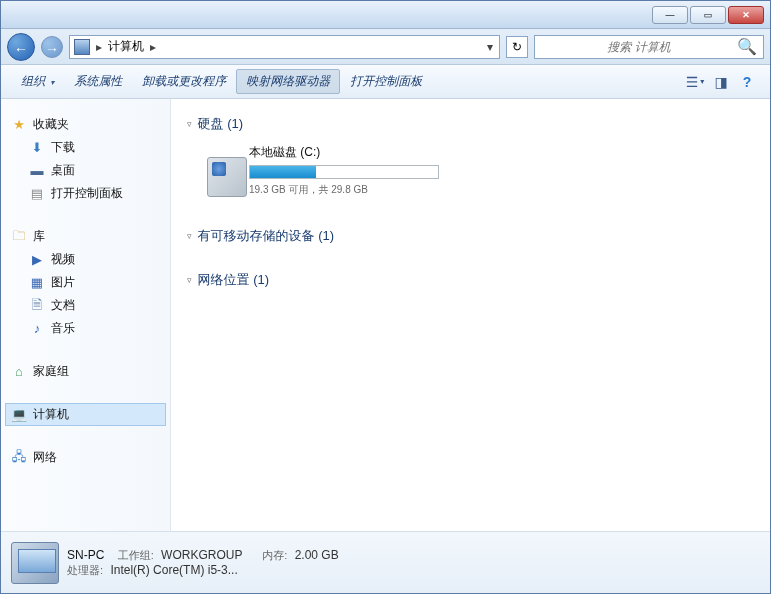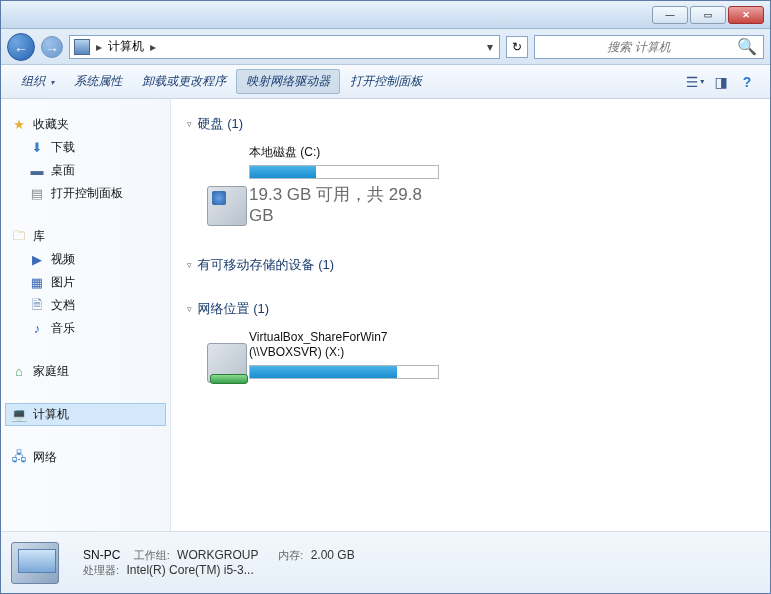--- a/index.html
+++ b/index.html
@@ -64,24 +64,24 @@
 .hdd { background: linear-gradient(135deg, #e0e5eb, #b8c2cc); border: 1px solid #95a0ac; border-radius: 3px; }
 .hdd::before { content:""; position:absolute; left:4px; top:4px; width:14px; height:14px; background: radial-gradient(#6aa0e2,#2a60a8); border-radius:2px; }
 .cdrom { background: linear-gradient(135deg, #e0e5eb, #b8c2cc); border: 1px solid #95a0ac; border-radius: 3px; }
 .cdrom::after { content:""; position:absolute; right:-3px; bottom:-3px; width:18px; height:18px; background: #f0c040; border-radius:50%; border:1px solid #c09020; }
 .netdrv { background: linear-gradient(135deg, #e0e5eb, #b8c2cc); border: 1px solid #95a0ac; border-radius: 3px; }
 .netdrv::after { content:""; position:absolute; left:2px; bottom:-2px; width:36px; height:8px; background: linear-gradient(#8adb90,#3aa048); border-radius:3px; border:1px solid #2a8038; }
 .driveinfo { flex: 1; max-width: 200px; }
 .drivename { font-size: 12px; color: #111; margin-bottom: 4px; line-height: 1.3; }
 .bar { width: 190px; height: 14px; border: 1px solid #b0b8c0; background: #fff; margin-bottom: 4px; position: relative; }
 .barfill { height: 100%; background: linear-gradient(to bottom, #4ab5e8, #1a8dd0); }
-.drivestat { font-size: 17px; color: #6a6a6a; }
-
-
-.details { height: 62px; border-top: 1px solid #d6e0ea; background: linear-gradient(to bottom, #f2f7fc, #e6eff8); display: flex; align-items: center; padding: 20px 10px; gap: 24px; font-size: 12px; }
+.drivestat { font-size: 10px; color: #6a6a6a; }
+
+
+.details { height: 62px; border-top: 1px solid #d6e0ea; background: linear-gradient(to bottom, #f2f7fc, #e6eff8); display: flex; align-items: center; padding: 20px 10px; gap: 8px; font-size: 12px; }
 .details .bigicon { width: 48px; height: 42px; background: linear-gradient(135deg, #d0ddeb, #8aa3c0); border: 1px solid #6a85a5; border-radius: 3px; position: relative; }
 .details .bigicon::before { content:""; position:absolute; left:6px; top:6px; width:36px; height:22px; background: linear-gradient(#cfe4f7,#7aa8d8); border:1px solid #5a80b0; }
 .details .dtext .title { font-weight: 400; color: #111; }
 .details .dlbl { color: #666; font-size: 11px; }
 .details .dval { color: #333; font-size: 12px; margin-left: 4px; }
 </style>
 </head>
 <body>
 
 <div class="window">
@@ -220,29 +220,20 @@
         <div class="sectitle">
           <span class="tri">▿</span>
           <span>有可移动存储的设备 (1)</span>
         </div>
       </div>
 
       <div class="section">
         <div class="sectitle">
           <span class="tri">▿</span>
           <span>网络位置 (1)</span>
-        </div>
-        <div class="drive">
-          <div class="driveicon netdrv"></div>
-          <div class="driveinfo">
-            <div class="drivename">VirtualBox_ShareForWin7 (\\VBOXSVR) (X:)</div>
-            <div class="bar">
-              <div class="barfill" style="width:78%"></div>
-            </div>
-          </div>
         </div>
       </div>
 
     </div>
   </div>
 
   <div class="details">
     <div class="bigicon"></div>
     <div class="dtext">
       <div>

